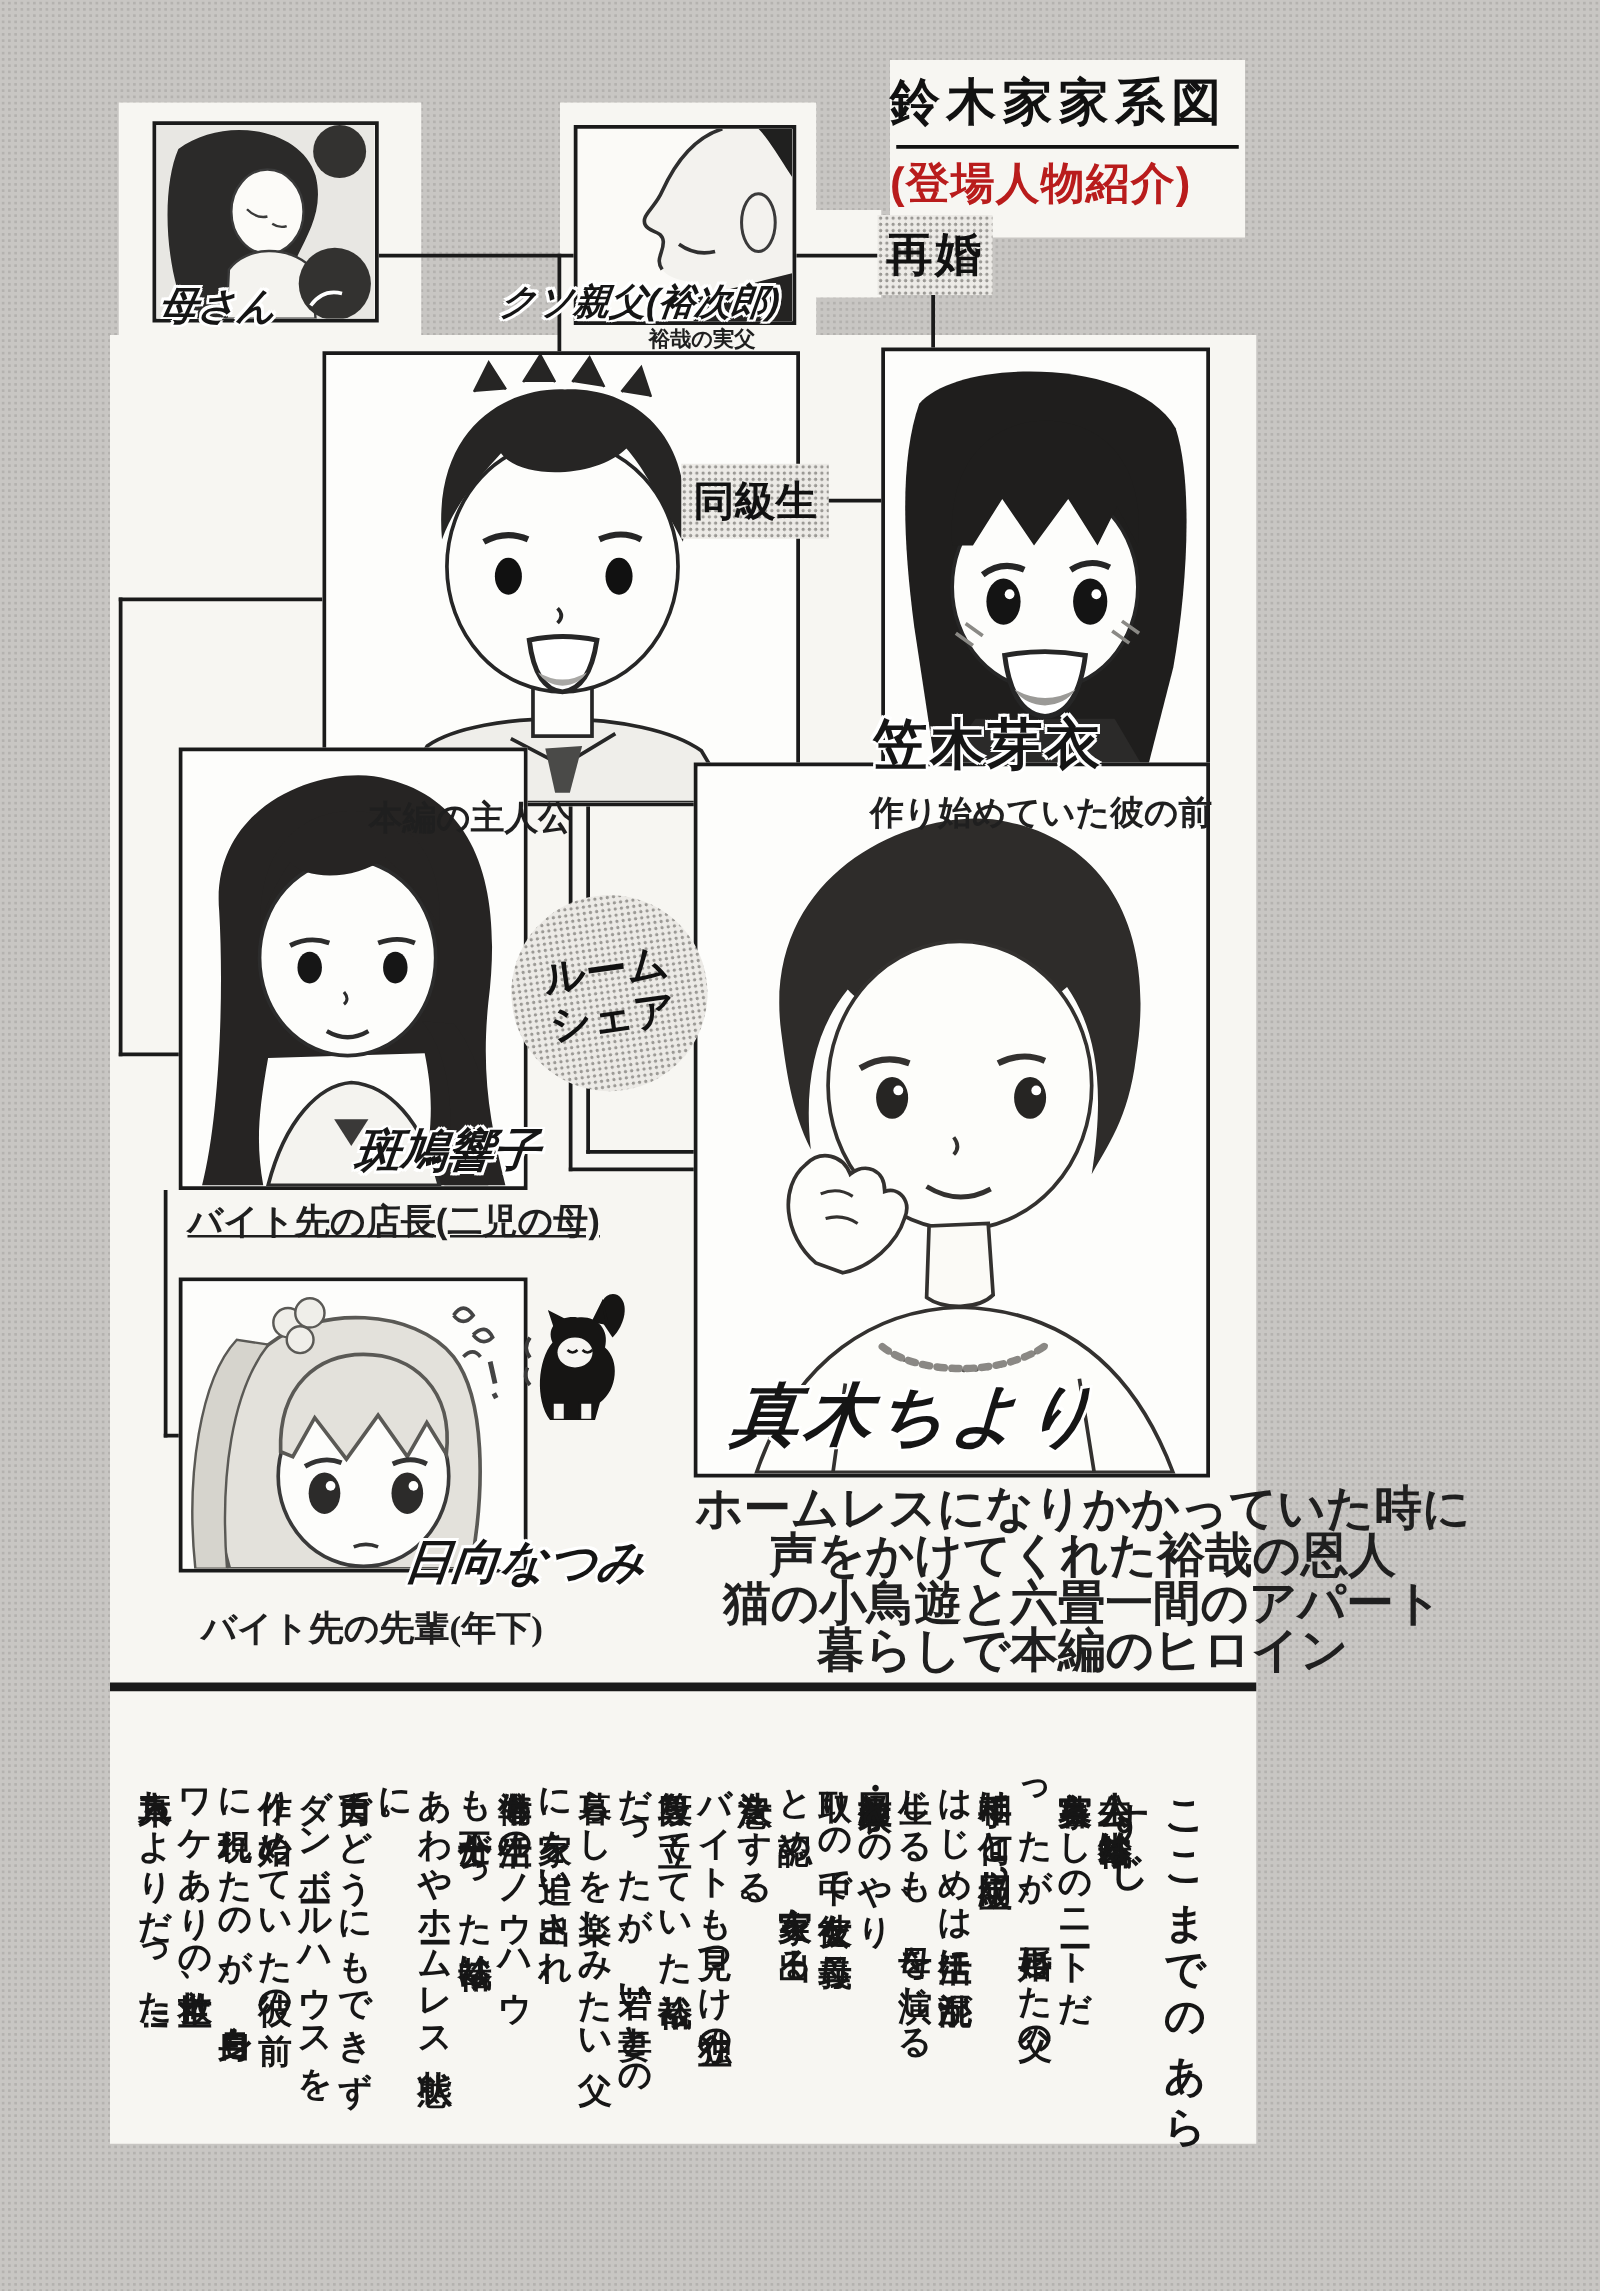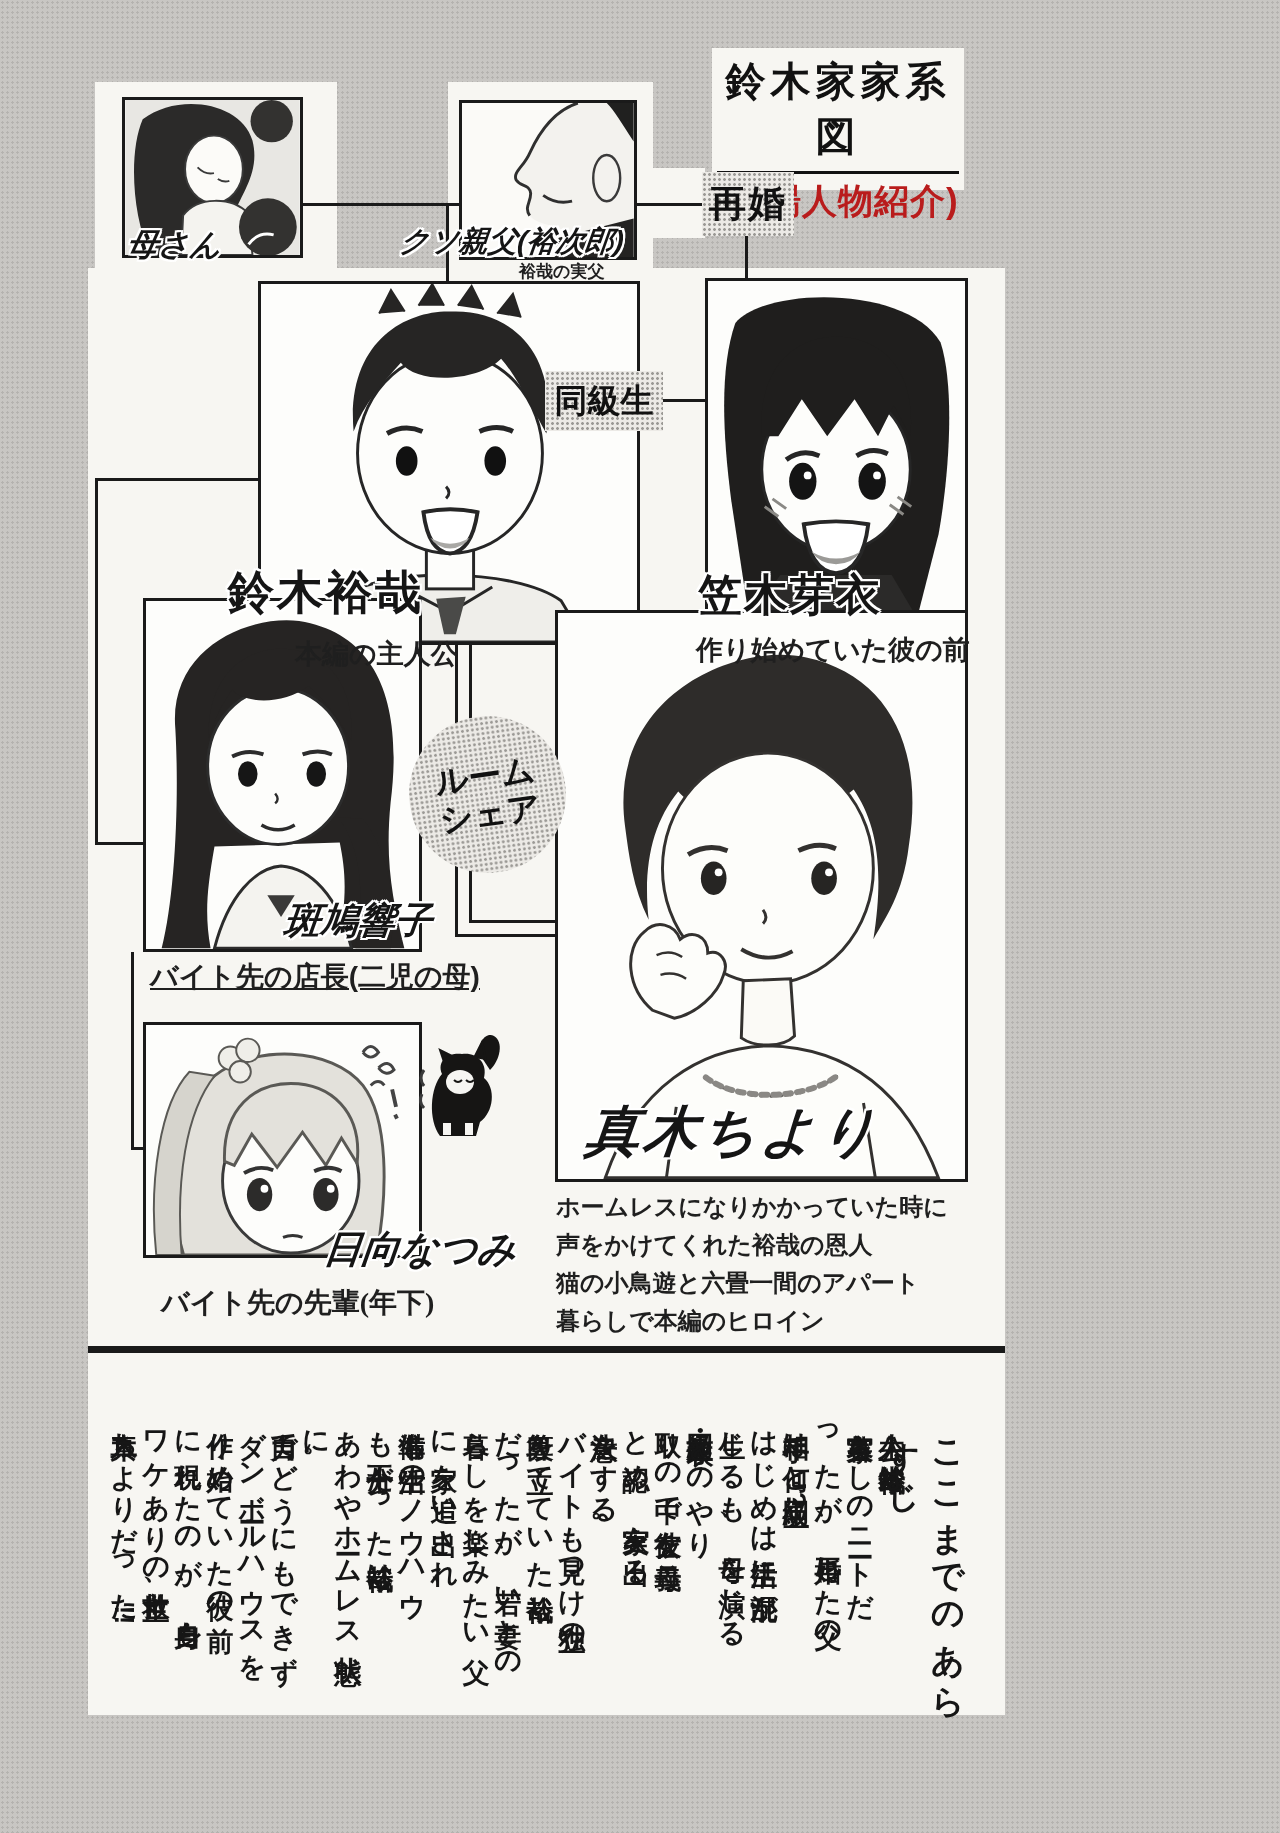--- a/index.html
+++ b/index.html
@@ -21,21 +21,21 @@
   }
   .ital{font-style:italic;transform:skewX(-6deg);}
   .cap{position:absolute;font-weight:bold;color:#1f1f1f;white-space:pre-line;}
   .tone{
     background-color:#eceae6;
     background-image:radial-gradient(#9b9995 1.3px, rgba(0,0,0,0) 1.5px);
     background-size:5px 5px;
   }
   .badge{position:absolute;display:flex;align-items:center;justify-content:center;
     font-weight:bold;color:#111;}
-  #title-panel{left:712px;top:48px;width:252px;height:142px;text-align:center;}
+  #title-panel{left:712px;top:48px;width:284px;height:142px;}
   #title-main{font-size:40px;font-weight:bold;letter-spacing:5px;color:#111;margin-top:6px;}
   #title-rule{height:3px;background:#111;margin:7px 5px 4px 5px;}
   #title-sub{font-size:35px;font-weight:bold;letter-spacing:1px;color:#b91c1c;}
   #roomshare{
     position:absolute;left:409px;top:716px;width:157px;height:157px;border-radius:50%;
     display:flex;align-items:center;justify-content:center;text-align:center;
     font-size:33px;line-height:38px;font-weight:bold;color:#111;
     transform:rotate(-8deg);white-space:pre-line;z-index:5;
   }
   #syn-title{
@@ -219,32 +219,31 @@
     </svg>
   </div>
 
   <div class="badge tone" style="left:702px;top:172px;width:92px;height:64px;font-size:37px;letter-spacing:2px;">再婚</div>
   <div class="badge tone" style="left:545px;top:371px;width:118px;height:60px;font-size:33px;">同級生</div>
   <div id="roomshare" class="tone">ルーム
 シェア</div>
 
   <div class="name ital" style="left:127px;top:224px;font-size:31px;">母さん</div>
   <div class="name ital" style="left:400px;top:222px;font-size:29px;">クソ親父(裕次郎)</div>
-  <div class="name" style="left:228px;top:562px;font-size:46px;letter-spacing:3px;">鈴木裕哉</div>
   <div class="name" style="left:698px;top:566px;font-size:44px;letter-spacing:2px;">笠木芽衣</div>
   <div class="name ital" style="left:284px;top:896px;font-size:37px;">斑鳩響子</div>
   <div class="name ital" style="left:324px;top:1224px;font-size:38px;">日向なつみ</div>
   <div class="name ital" style="left:586px;top:1096px;font-size:54px;letter-spacing:4px;">真木ちより</div>
 
   <div class="cap" style="left:519px;top:260px;font-size:17px;">裕哉の実父</div>
   <div class="cap" style="left:295px;top:636px;font-size:27px;">本編の主人公</div>
   <div class="cap" style="left:696px;top:632px;font-size:27px;">作り始めていた彼の前</div>
   <div class="cap" style="left:150px;top:958px;font-size:28px;text-decoration:underline;">バイト先の店長(二児の母)</div>
   <div class="cap" style="left:161px;top:1284px;font-size:28px;font-family:Liberation Serif, serif;">バイト先の先輩(年下)</div>
-  <div class="cap" style="left:556px;top:1188px;font-size:24px;line-height:38px;">ホームレスになりかかっていた時に
+  <div class="cap" style="left:556px;top:1188px;font-size:38px;line-height:38px;text-align:center;">ホームレスになりかかっていた時に
 声をかけてくれた裕哉の恩人
 猫の小鳥遊と六畳一間のアパート
 暮らしで本編のヒロイン</div>
 
   <div class="line" style="left:88px;top:1346px;width:917px;height:7px;"></div>
   <div id="syn-title">ここまでのあらすじ</div>
   <div id="syn-body">主人公　鈴木裕哉は
 実家暮らしのニートだ
 ったが、再婚した父の
 相手は何と同級生!?

